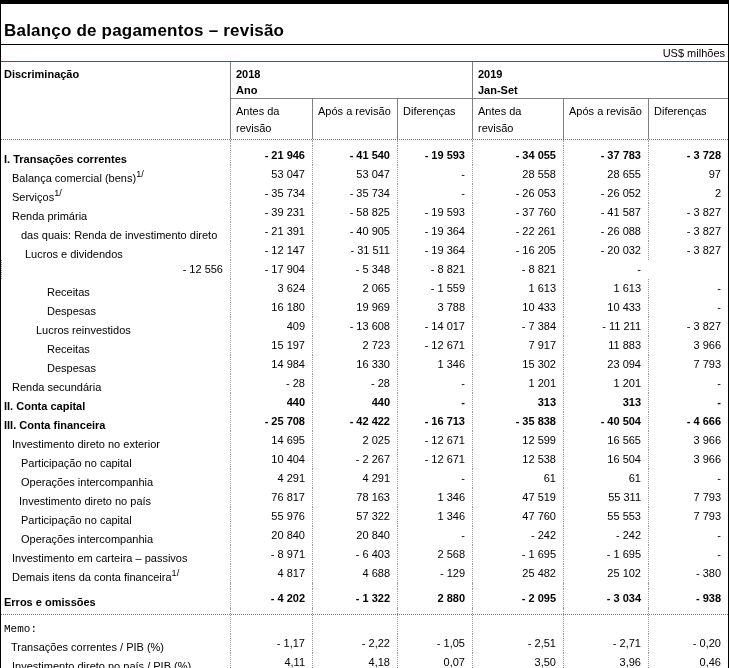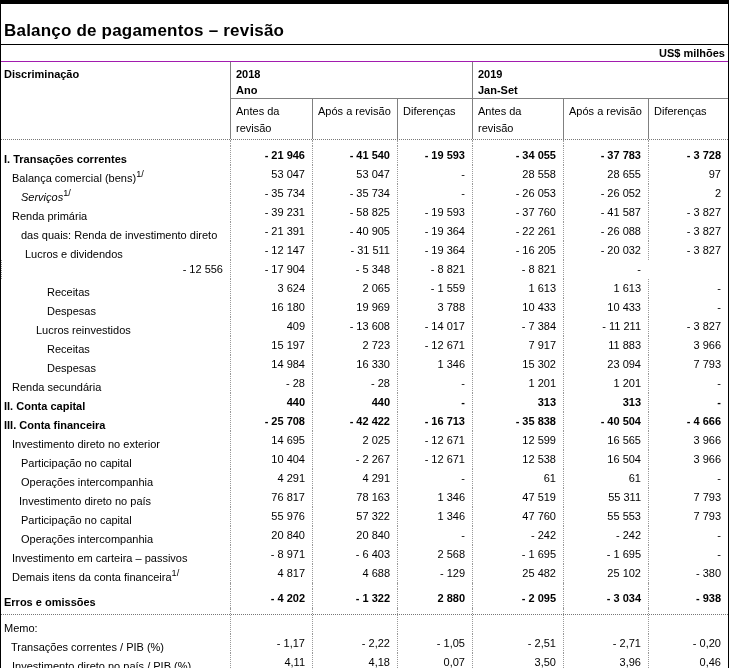--- a/index.html
+++ b/index.html
@@ -1,19 +1,19 @@
 <!DOCTYPE html>
 <html lang="pt"><head>
 <meta charset="utf-8">
 <style>
   html,body{margin:0;padding:0;background:#fff;}
   body{font-family:"Liberation Sans","DejaVu Sans",sans-serif;color:#000;width:729px;}
   .frame{width:729px;box-sizing:border-box;border-left:1px solid #000;border-right:1px solid #000;border-top:4px solid #000;background:#fff;}
   .title{font-size:17px;font-weight:bold;padding:5px 4px 3px 3px;border-bottom:1px solid #000;letter-spacing:0.2px;margin-top:12px;}
-  .unit{font-size:11px;font-weight:bold;text-align:right;padding:2px 3px 1px 0;height:13px;line-height:13px;}
+  .unit{font-size:11px;font-weight:normal;text-align:right;padding:2px 3px 1px 0;height:13px;line-height:13px;}
   
   .bptable{border-top:1px solid #a21caf;border-bottom:2px solid #000;}
   .grid{display:grid;grid-template-columns:229px 82px 85px 75px 91px 85px 80px;}
   .thead{grid-template-rows:37px 40px;border-bottom:1px dotted #777;font-size:11px;}
   .corner{grid-column:1;grid-row:1/3;font-weight:bold;padding:6px 0 0 3px;}
   .group{grid-row:1;grid-column:span 3;font-weight:bold;padding:4px 0 0 5px;line-height:16px;border-left:1px solid #808080;border-bottom:1px solid #808080;}
   .sub{grid-row:2;border-left:1px solid #808080;padding:4px 5px 0 5px;line-height:17px;white-space:normal;}
   .trow .cell{height:19px;line-height:19px;overflow:hidden;white-space:nowrap;font-size:11px;}
   .trow .num{text-align:right;padding-right:7px;border-left:1px dotted #999;}
   .trow.spacer .cell{height:6px;line-height:6px;}
@@ -69,21 +69,21 @@
         <div class="grid trow">
     <div class="cell label"><span class="lbl" style="padding-left: 11px;">Balança comercial (bens)</span><sup>1/</sup></div>
     <div class="cell num">53 047</div>
     <div class="cell num">53 047</div>
     <div class="cell num">-</div>
     <div class="cell num">28 558</div>
     <div class="cell num">28 655</div>
     <div class="cell num">97</div>
   </div>
         <div class="grid trow">
-    <div class="cell label"><span class="lbl" style="padding-left: 20px; font-style: italic;">Serviços</span><sup>1/</sup></div>
+    <div class="cell label"><span class="lbl" style="padding-left: 11px;">Serviços</span><sup>1/</sup></div>
     <div class="cell num">- 35 734</div>
     <div class="cell num">- 35 734</div>
     <div class="cell num">-</div>
     <div class="cell num">- 26 053</div>
     <div class="cell num">- 26 052</div>
     <div class="cell num">2</div>
   </div>
         <div class="grid trow">
     <div class="cell label"><span class="lbl" style="padding-left: 11px;">Renda primária</span><sup></sup></div>
     <div class="cell num">- 39 231</div>
@@ -284,21 +284,21 @@
         <div class="grid trow spacer">
     <div class="cell label"><span class="lbl"></span><sup></sup></div>
     <div class="cell num"></div>
     <div class="cell num"></div>
     <div class="cell num"></div>
     <div class="cell num"></div>
     <div class="cell num"></div>
     <div class="cell num"></div>
   </div>
         <div class="grid trow rule-top">
-    <div class="cell label"><span class="lbl" style="padding-left: 3px;">Memo:</span><sup></sup></div>
+    <div class="cell label"><span class="lbl" style="padding-left: 3px; font-family: Liberation Mono, monospace;">Memo:</span><sup></sup></div>
     <div class="cell num"></div>
     <div class="cell num"></div>
     <div class="cell num"></div>
     <div class="cell num"></div>
     <div class="cell num"></div>
     <div class="cell num"></div>
   </div>
         <div class="grid trow">
     <div class="cell label"><span class="lbl" style="padding-left: 10px;">Transações correntes / PIB (%)</span><sup></sup></div>
     <div class="cell num">- 1,17</div>

